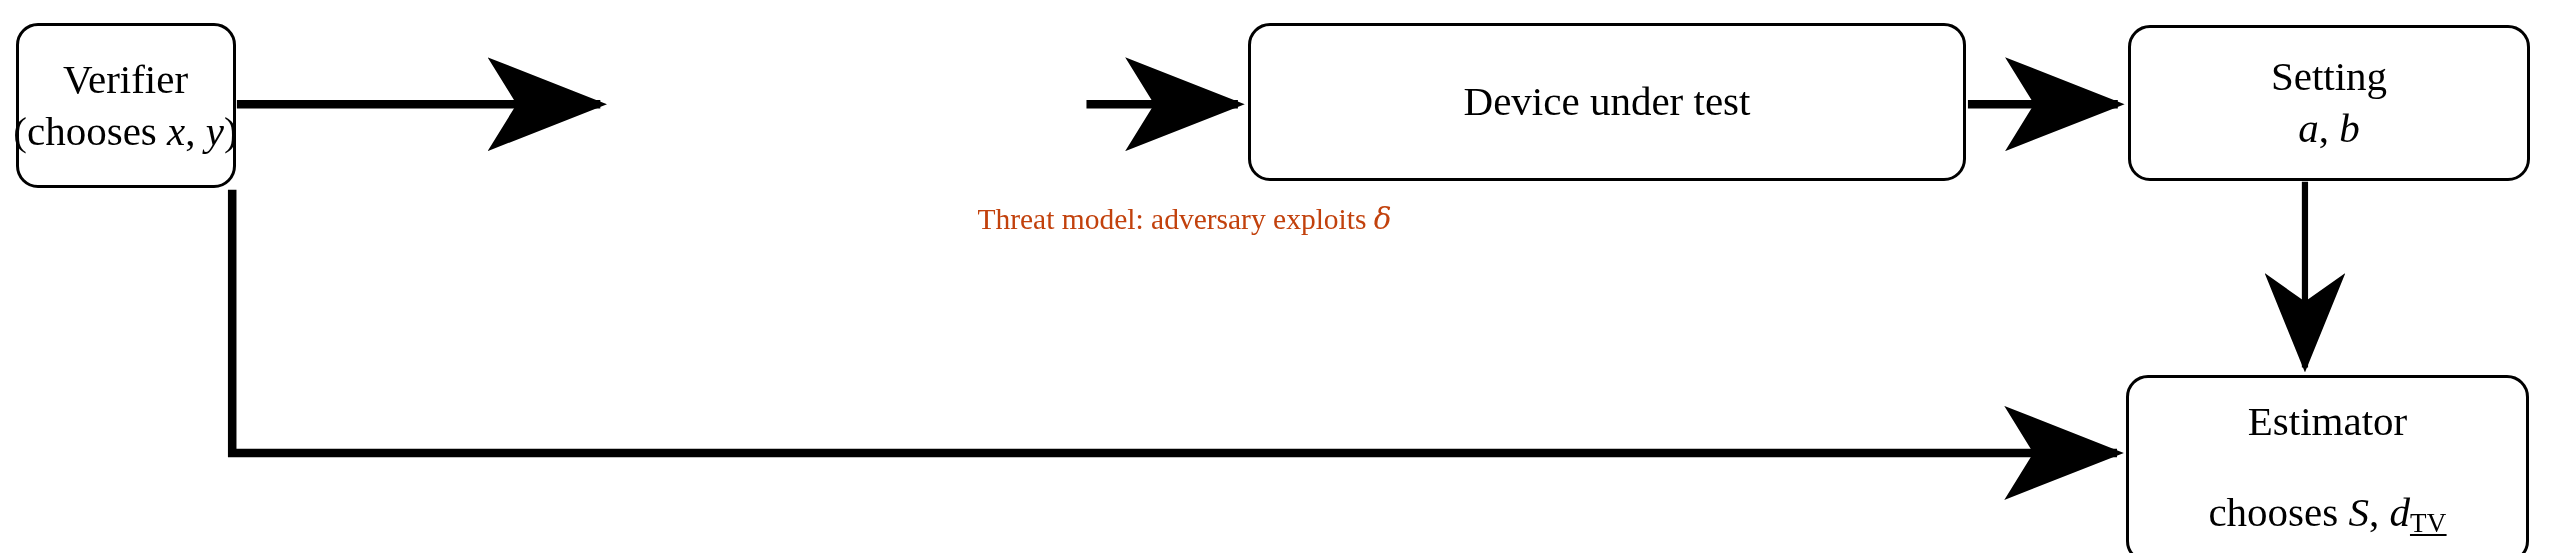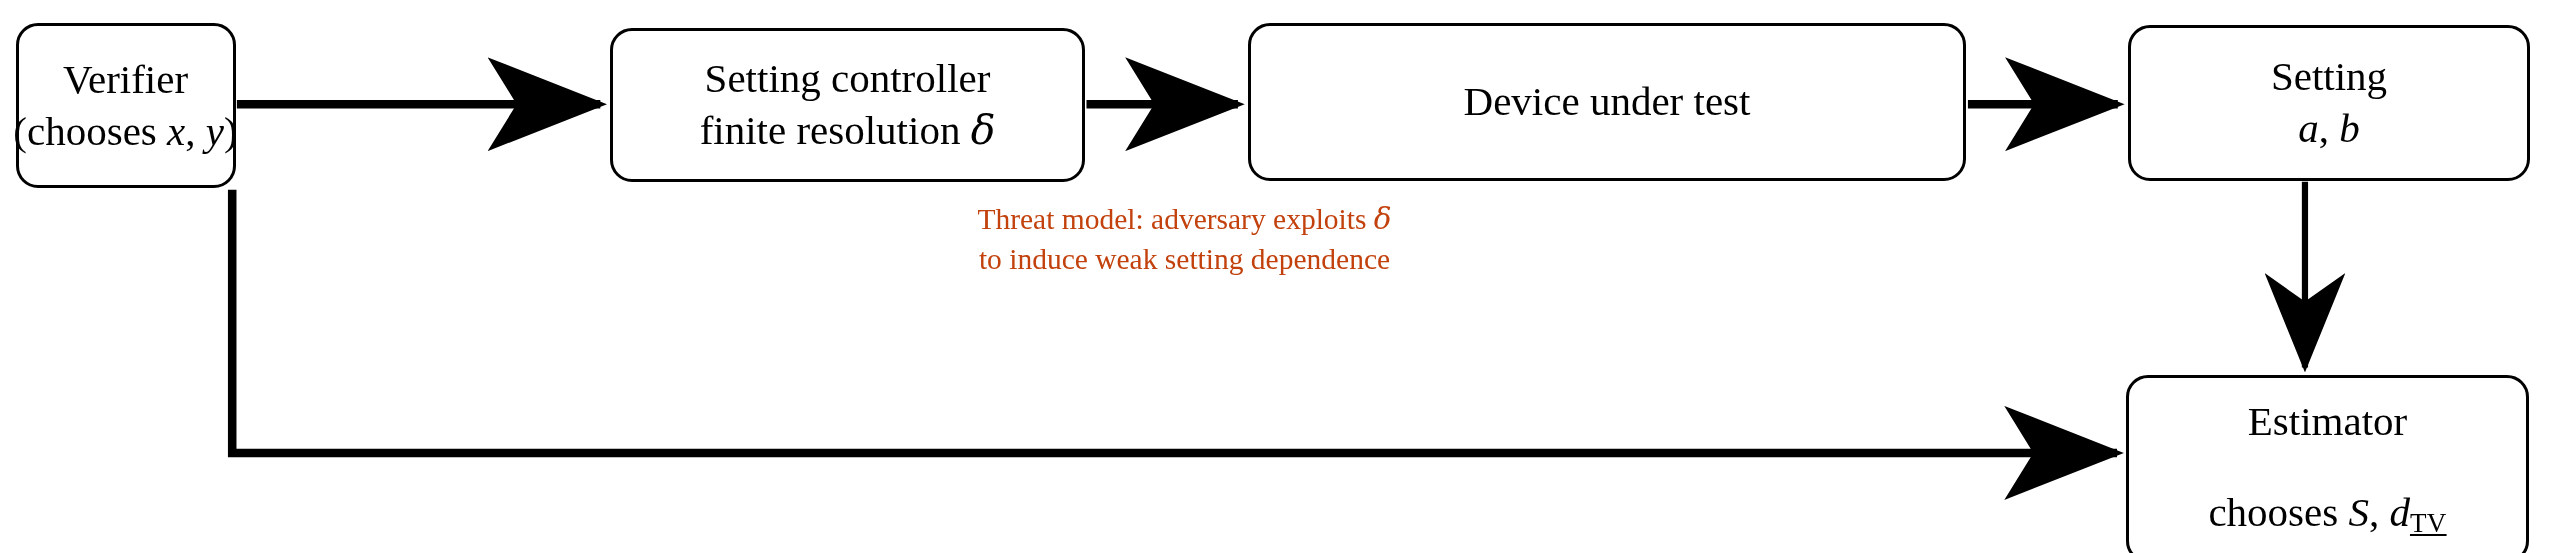--- a/index.html
+++ b/index.html
@@ -122,38 +122,33 @@
     <line x1="2968" y1="234" x2="2968" y2="473" stroke="#000000" stroke-width="8" marker-end="url(#ah-thin)"></line>
 
     <path d="M 299,244 L 299,583 L 2726,583" fill="none" stroke="#000000" stroke-width="11" marker-end="url(#ah)"></path>
   </svg>
 
   <div class="node" id="node-verifier">
     <span class="line1">Verifier</span>
     <span class="line2"><span>(chooses </span><span class="mi">x</span><span>, </span><span class="mi">y</span><span>)</span></span>
   </div>
 
-  <div class="node" id="node-setting">
-    <span class="line1">Setting controller</span>
-    <span class="line2"><span>finite resolution </span><span class="greek">δ</span></span>
-  </div>
 
   <div class="node" id="node-device">
     <span class="line1">Device under test</span>
   </div>
 
   <div class="node" id="node-outputs">
     <span class="line1">Setting</span>
     <span class="line2"><span class="mi">a</span><span>, </span><span class="mi">b</span></span>
   </div>
 
   <div class="node" id="node-estimator">
     <span class="line1">Estimator</span>
     <span class="line2"><span>chooses </span><span class="mi">S</span><span>, </span><span class="mi">d</span><span class="sub">TV</span></span>
   </div>
 
   <div id="threat-note">
     <span class="nl1"><span>Threat model:  adversary exploits </span><span class="greek">δ</span></span>
-    <span class="nl2">to induce weak setting dependence</span>
   </div>
 
 </div>
 
 
 </body></html>

